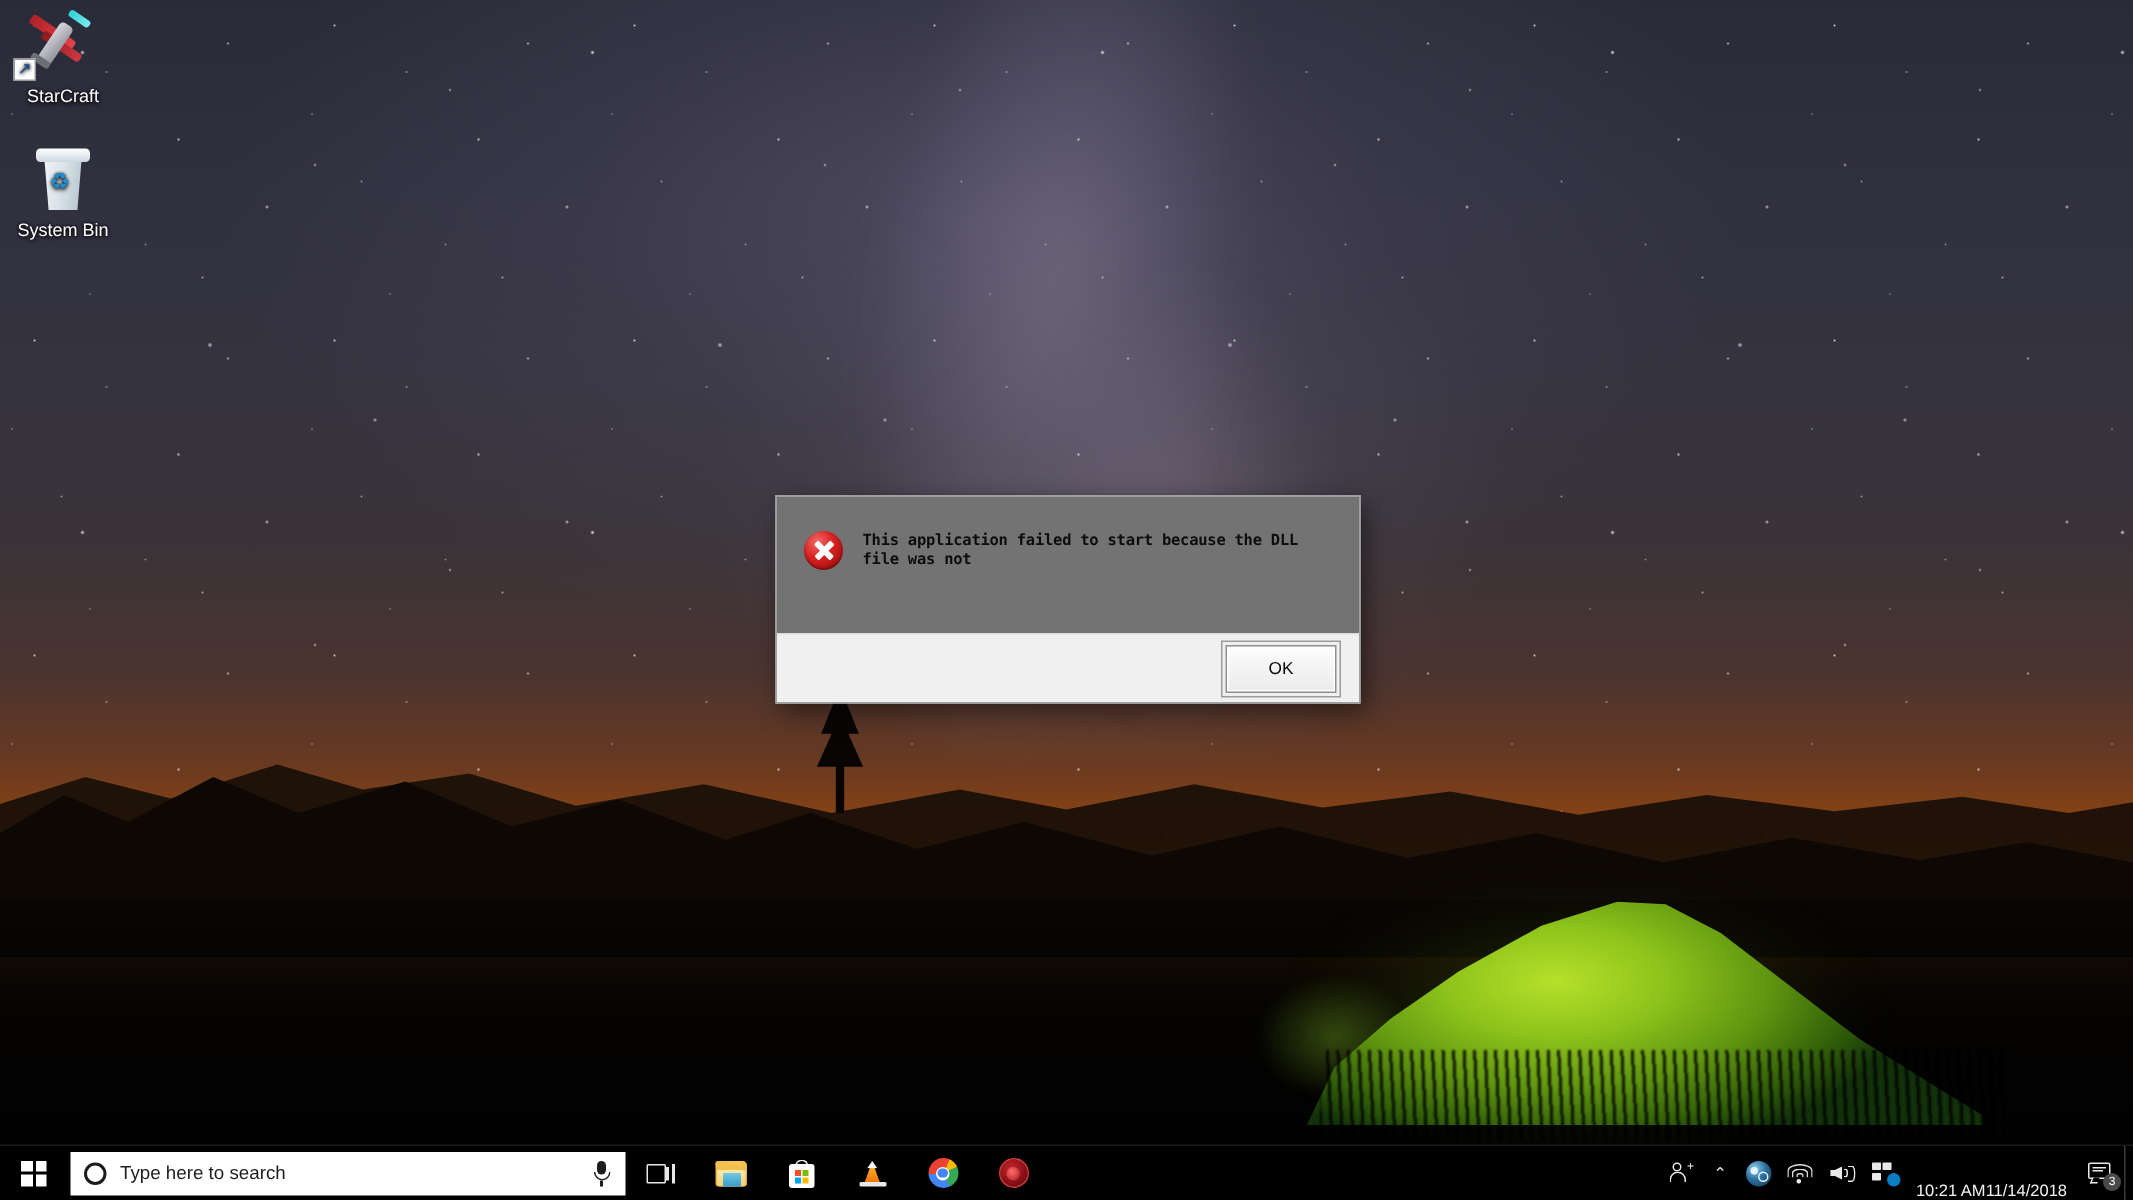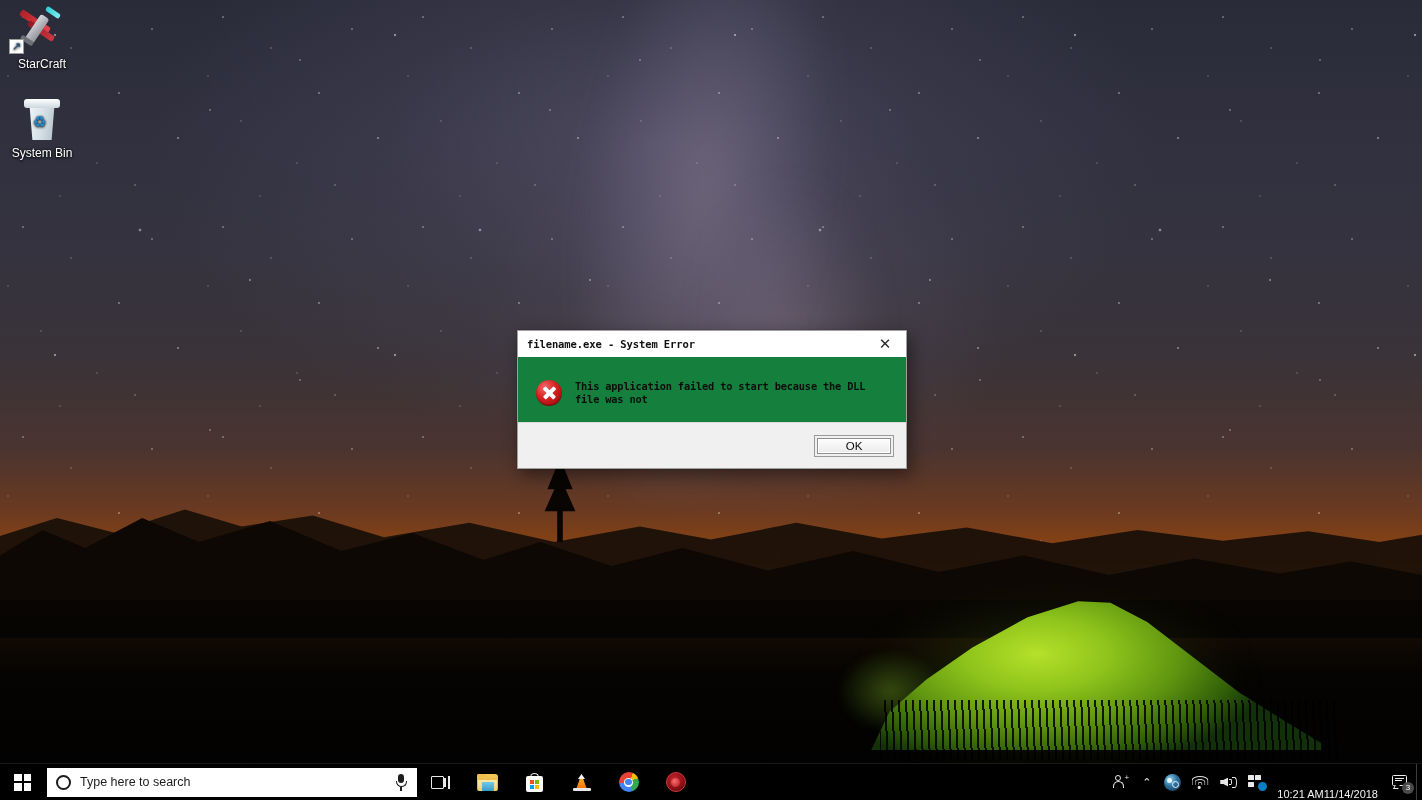--- a/index.html
+++ b/index.html
@@ -214,21 +214,21 @@
     font-size:10.5px; font-weight:bold; color:#111; letter-spacing:-.1px;
   }
   #dlg-close {
     position:absolute; right:0; top:0; width:42px; height:26px;
     display:flex; align-items:center; justify-content:center;
     font-family:"Liberation Sans", sans-serif;
     font-size:15px; color:#2b2b2b; cursor:default; background:transparent;
   }
 
   #dlg-body {
-    flex:1; background:#15803d; display:flex;
+    flex:1; background:#737373; display:flex;
     padding:22px 14px 10px 18px; gap:13px; align-items:flex-start;
   }
   .err-icon { width:26px; height:26px; flex:0 0 26px; position:relative; margin-top:1px; }
   .err-icon .circ {
     position:absolute; inset:0; border-radius:50%;
     background:radial-gradient(circle at 34% 28%, #f06a6a 0%, #d92222 42%, #a80f0f 80%, #7d0707 100%);
     box-shadow:inset 0 -1px 2px rgba(0,0,0,.4);
   }
   .err-icon .b1, .err-icon .b2 {
     position:absolute; left:50%; top:50%; width:15px; height:3.6px;
@@ -244,21 +244,21 @@
     padding-top:1px;
   }
 
   #dlg-footer {
     flex:0 0 46px; background:#f0f0f0;
     border-top:1px solid #dcdcdc;
     display:flex; align-items:center; justify-content:flex-end;
     padding-right:15px;
   }
   #ok-button {
-    width:74px; height:16px;
+    width:74px; height:32px;
     background:linear-gradient(180deg,#fdfdfd,#eceaea);
     border:1px solid #8f8f8f;
     outline:1px solid #9b9b9b; outline-offset:2px;
     display:flex; align-items:center; justify-content:center;
     font-family:"Liberation Sans", sans-serif;
     font-size:11.5px; color:#0a0a0a; cursor:default;
     box-shadow:inset 0 0 0 1px #ffffff;
   }
 
   
@@ -470,26 +470,20 @@
         <div class="rb-body"></div>
         <div class="rb-lid"></div>
         <div class="rb-sym">♻</div>
       </div>
     </div>
     <div class="label">System Bin</div>
   </div>
 </div>
 
 <div id="dialog">
-  <div id="dlg-title">
-    <span class="t">filename.exe - System Error</span>
-    <div id="dlg-close">
-      <span>✕</span>
-    </div>
-  </div>
 
   <div id="dlg-body">
     <div class="err-icon">
       <div class="circ"></div>
         <div class="b1"></div>
         <div class="b2"></div>
     </div>
     <div id="dlg-msg">
       <div>This application failed to start because the DLL file was not</div>
     </div>

